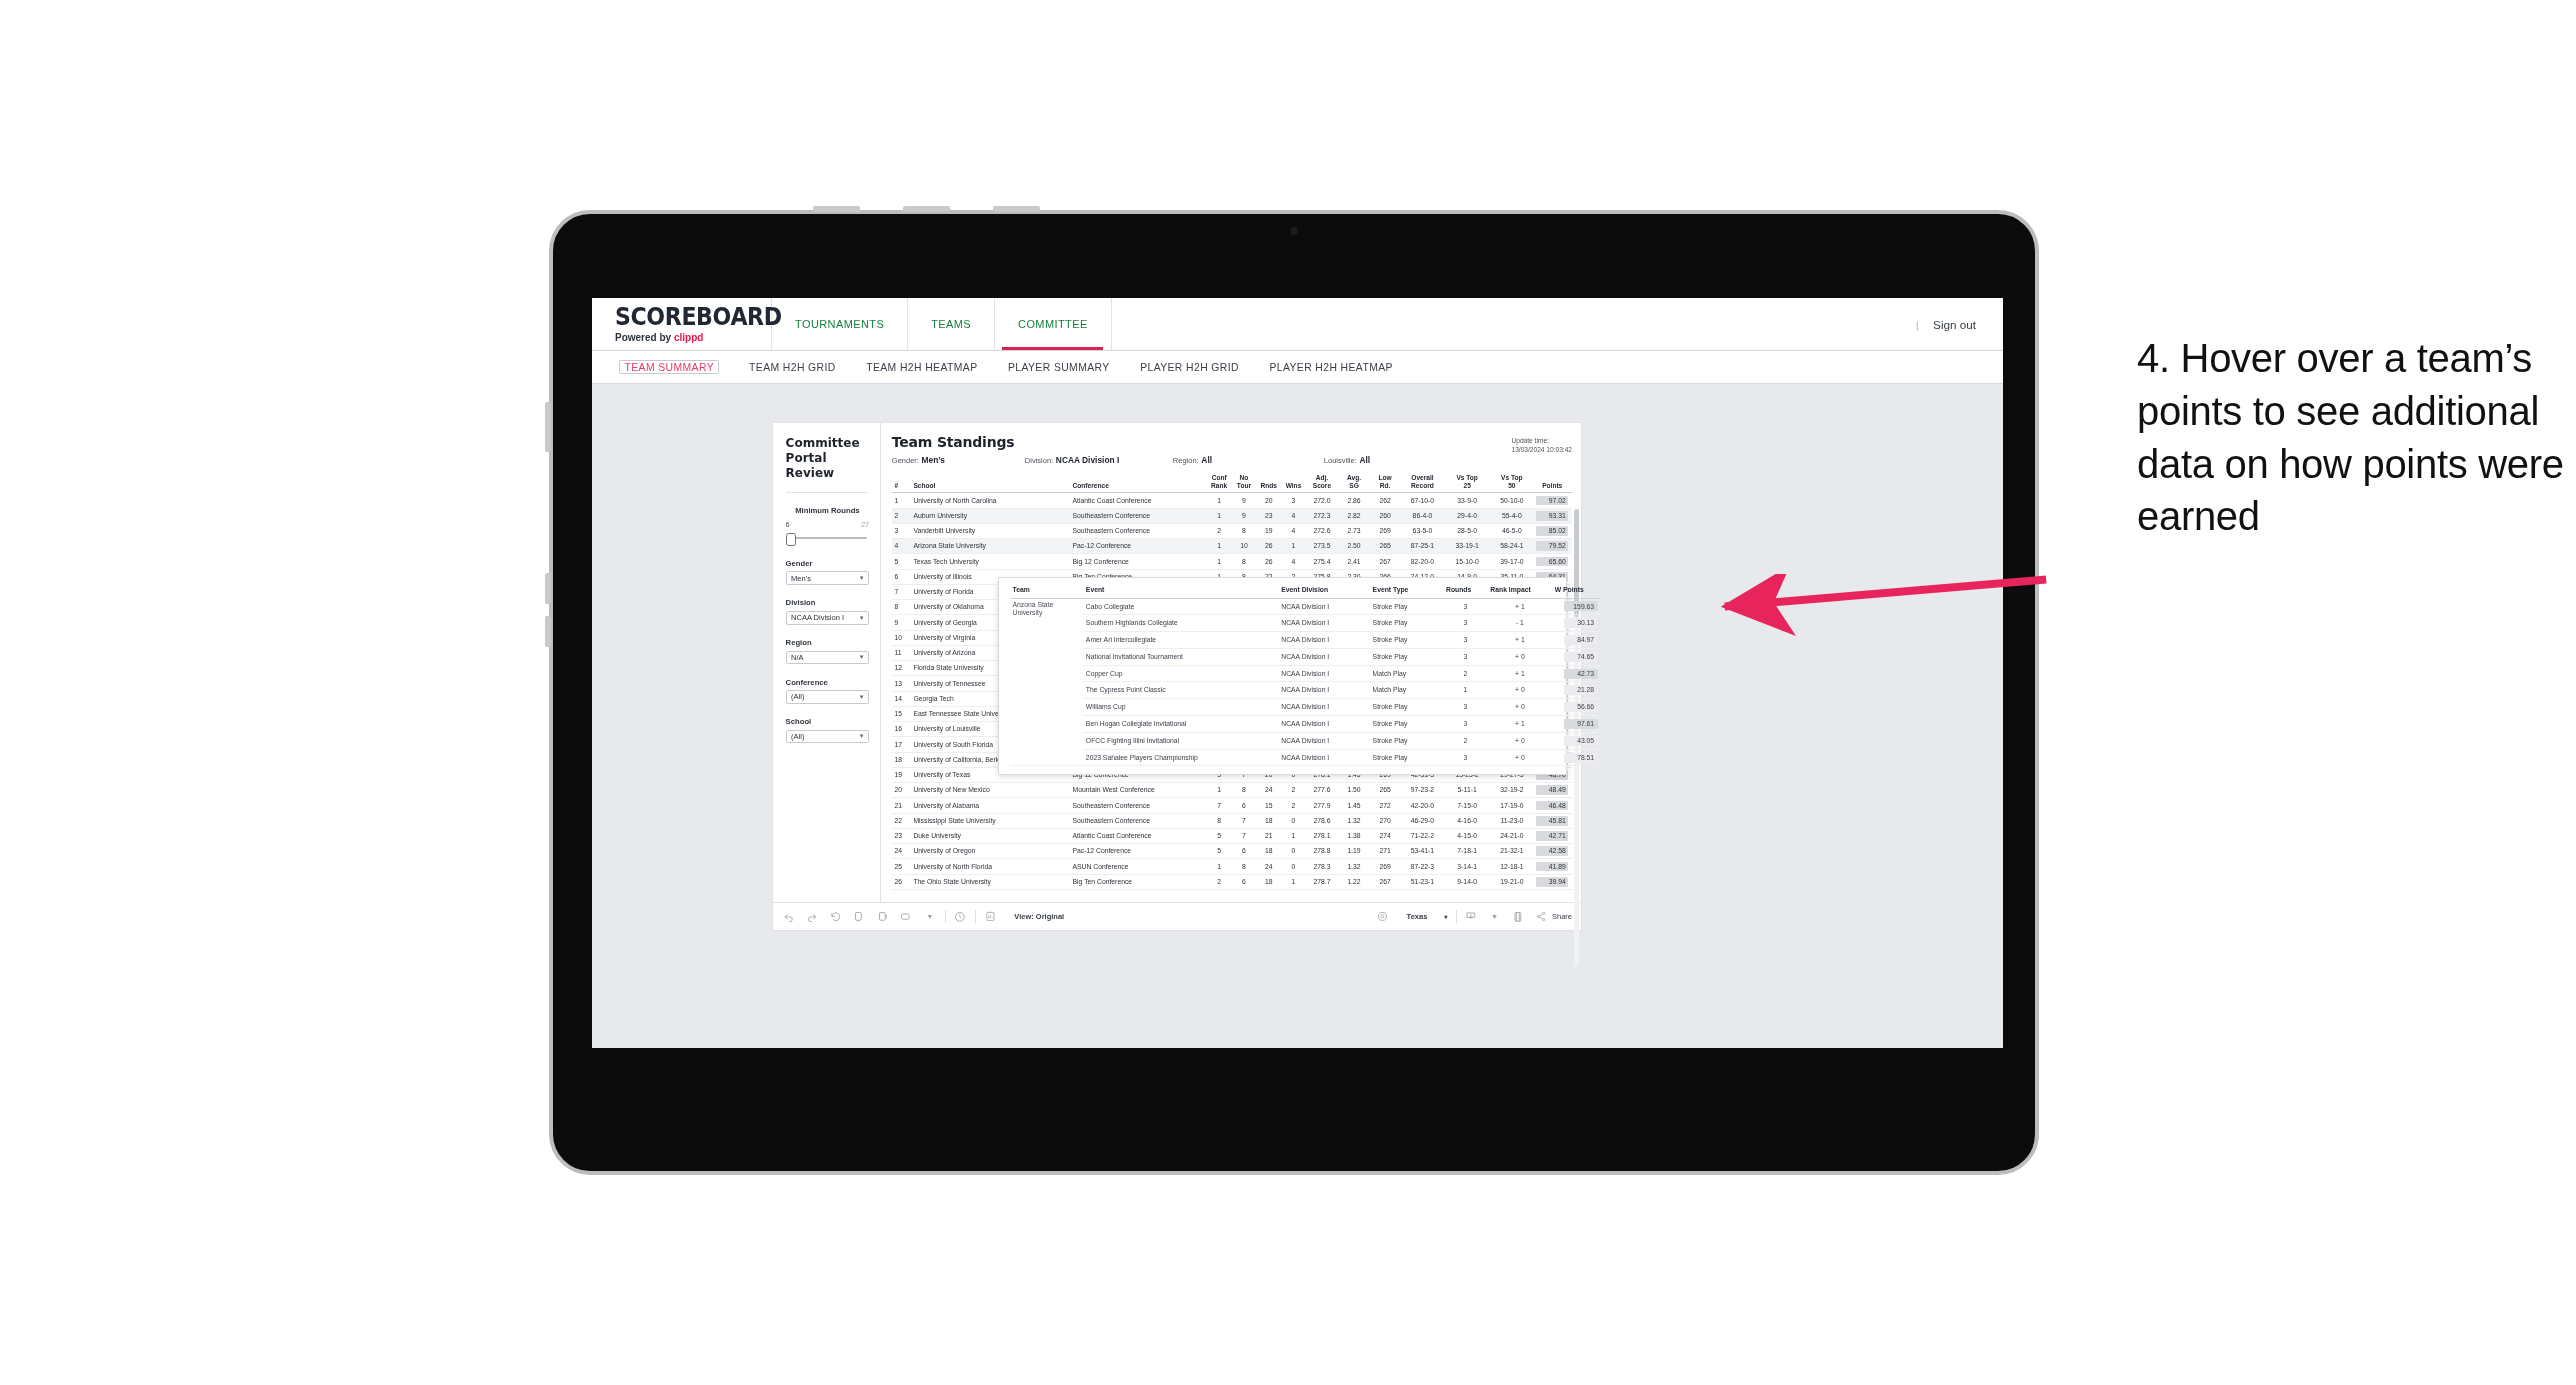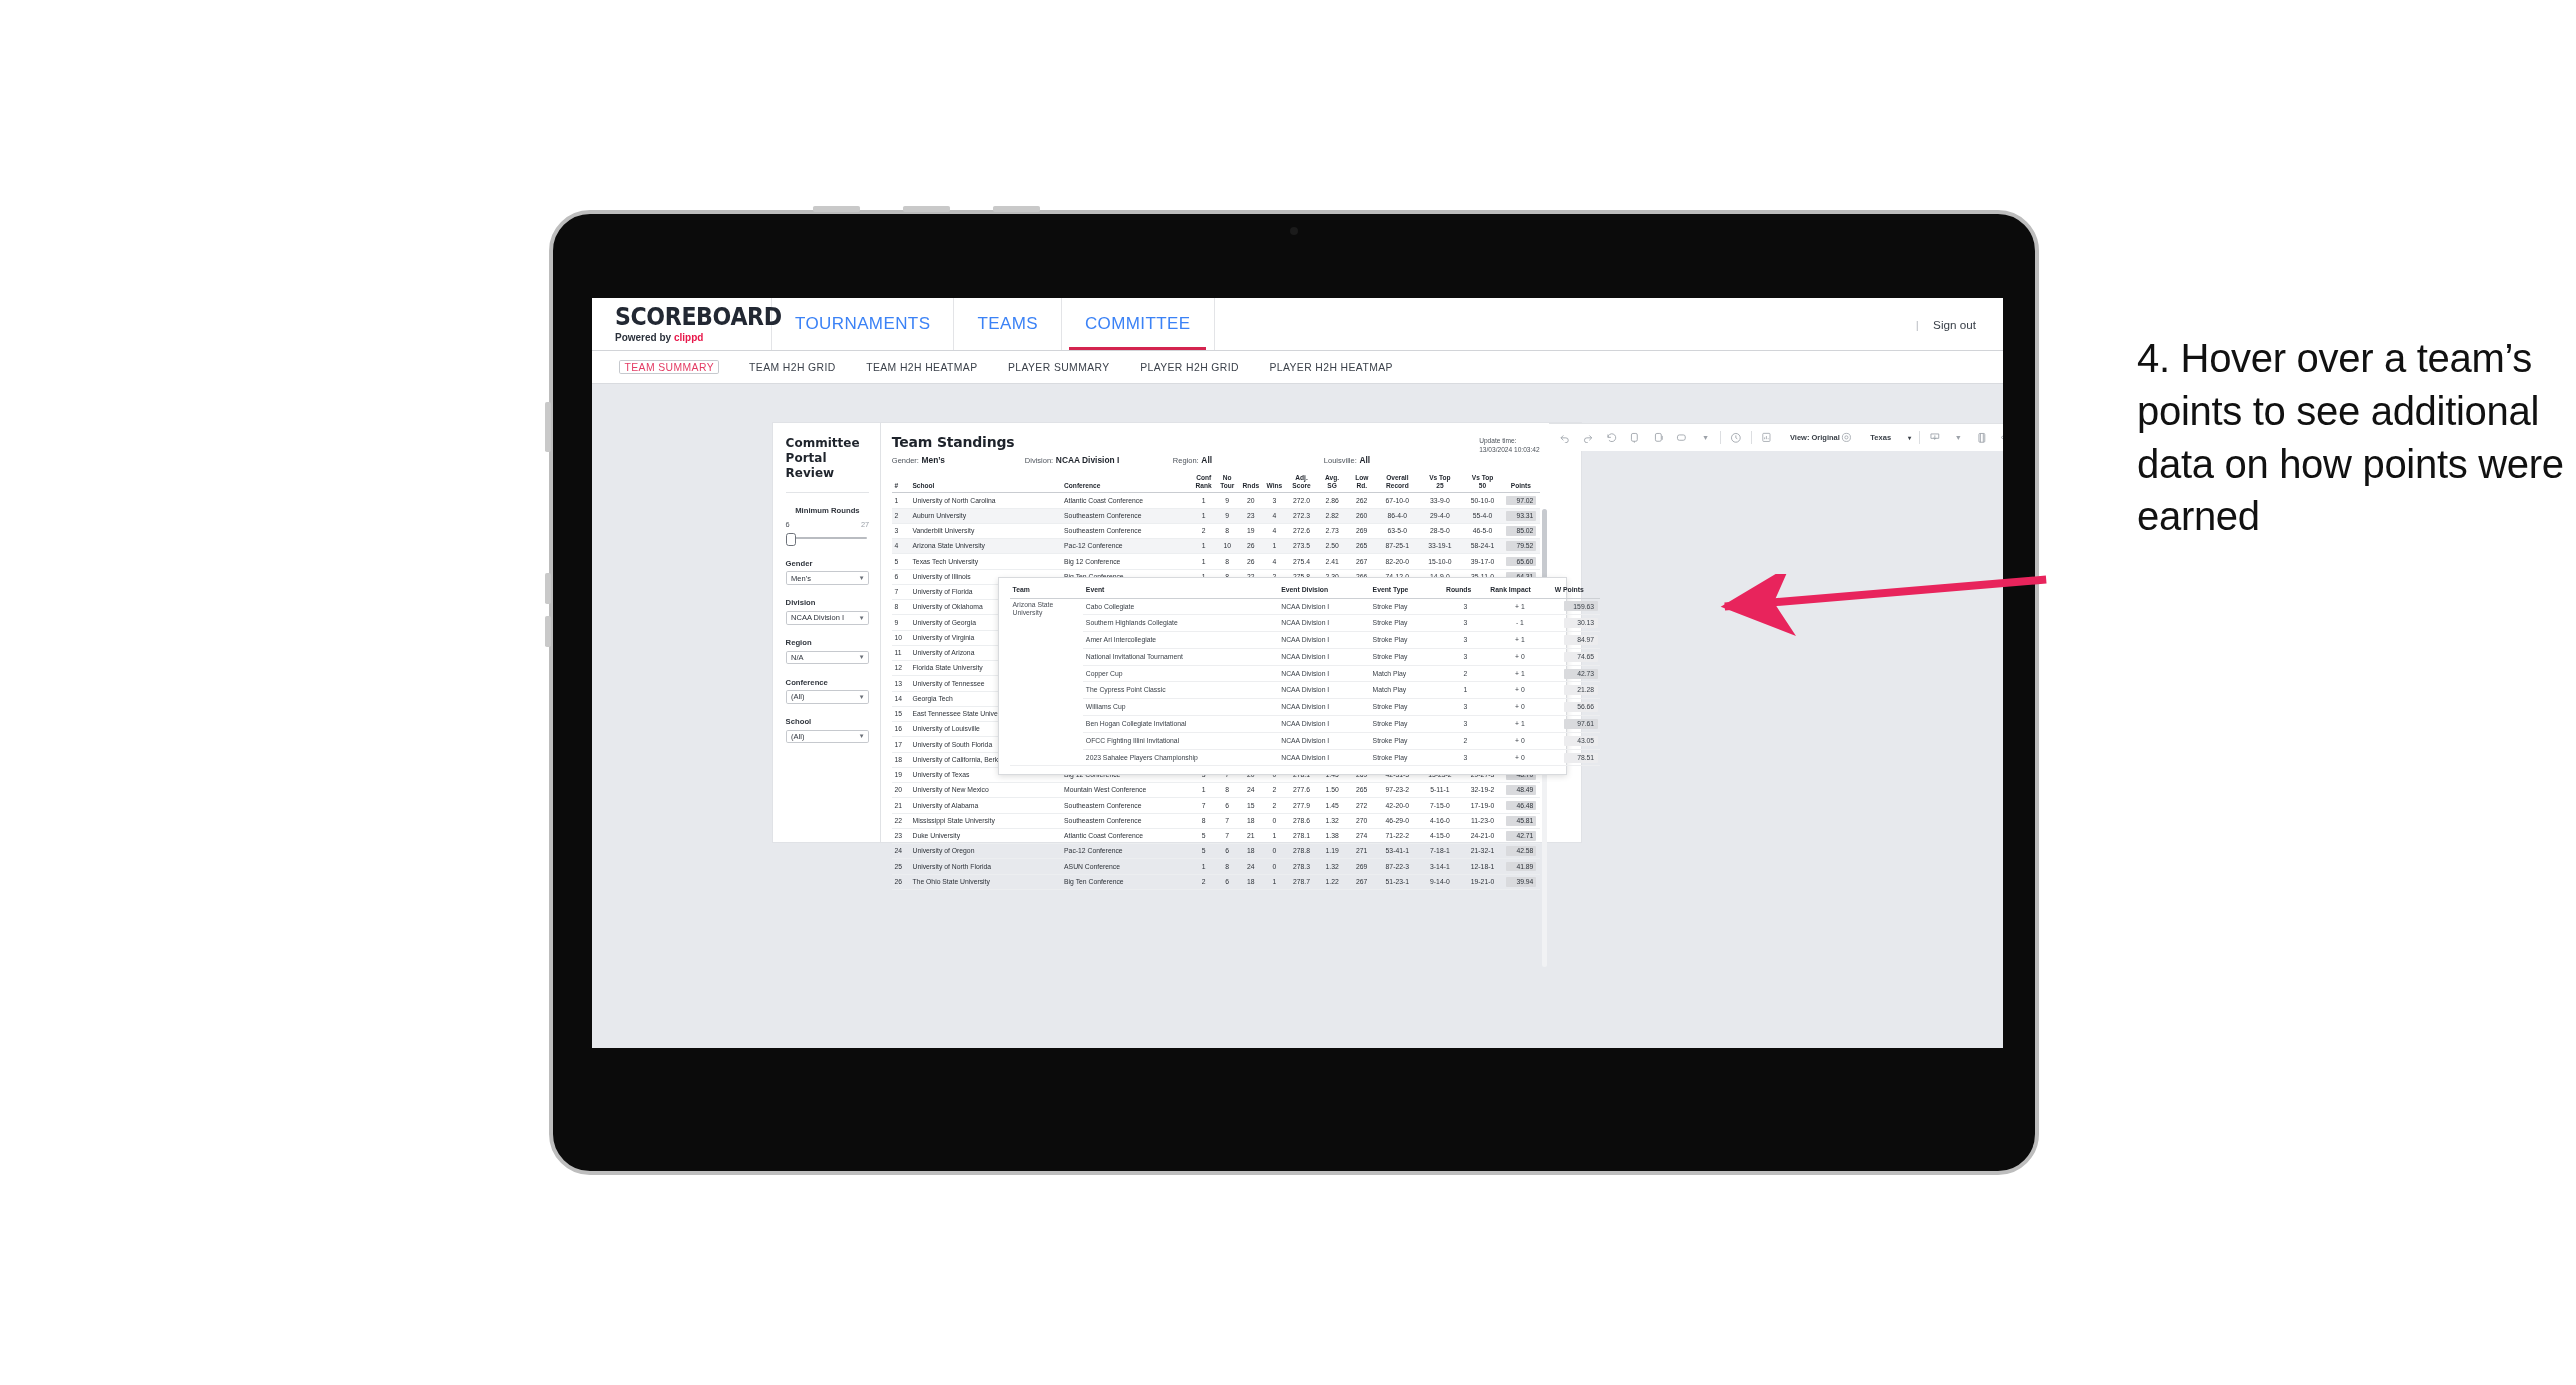--- a/index.html
+++ b/index.html
@@ -46,21 +46,21 @@
   .brand-word{
     font-family:"DejaVu Sans",sans-serif;
     font-weight:700;font-size:24px;letter-spacing:-0.4px;color:#222833;
     line-height:1;transform:scaleX(0.92);transform-origin:left center;
   }
   .brand-sub{font-size:10px;color:#2b313b;margin-top:2.7px;font-weight:600;}
   .brand-sub .pink{color:#e8174a;font-weight:700;}
   .topnav{display:flex;align-items:stretch;flex:1;}
   .topnav a{
     display:flex;align-items:center;padding:0 23px;
-    font-size:17px;color:#3b82f6;letter-spacing:0.4px;
+    font-size:11px;color:#15803d;letter-spacing:0.4px;
     text-decoration:none;border-right:0.9px solid #e3e4e7;position:relative;
   }
   .topnav a.active::after{
     content:"";position:absolute;left:7.2px;right:7.2px;bottom:0;height:2.7px;background:#d4244f;
   }
   .signout{
     display:flex;align-items:center;gap:14.4px;padding-right:27px;
     font-size:11.7px;color:#3a4049;
   }
   .signout .bar{color:#b9bcc2;}
@@ -69,23 +69,23 @@
   #subnav{
     height:32px;background:#ffffff;display:flex;align-items:center;
     padding-left:27px;gap:30.5px;border-bottom:0.9px solid #d9dbdf;
   }
   #subnav .t{font-size:10.4px;color:#3b414a;letter-spacing:0.4px;cursor:pointer;}
   #subnav .t.sel{color:#e33a63;}
 
   
   #vizwrap{position:relative;height:666px;background:#e7e9ed;}
   #viz{
-    position:absolute;left:181px;top:39px;width:808px;height:419px;
+    position:absolute;left:181px;top:39px;width:808px;height:507px;
     background:#ffffff;box-shadow:0 0 0 0.9px #dfe1e5;
-    display:flex;flex-direction:row;
+    display:flex;flex-direction:column;
   }
   #vizbody{flex:1;display:flex;min-height:0;position:relative;}
 
   
   #filters{
     width:108px;border-right:0.9px solid #e0e2e5;padding:12.6px 10.8px 0 12.6px;
     box-sizing:border-box;flex:none;
   }
   .portal-title{
     font-family:"DejaVu Sans",sans-serif;

